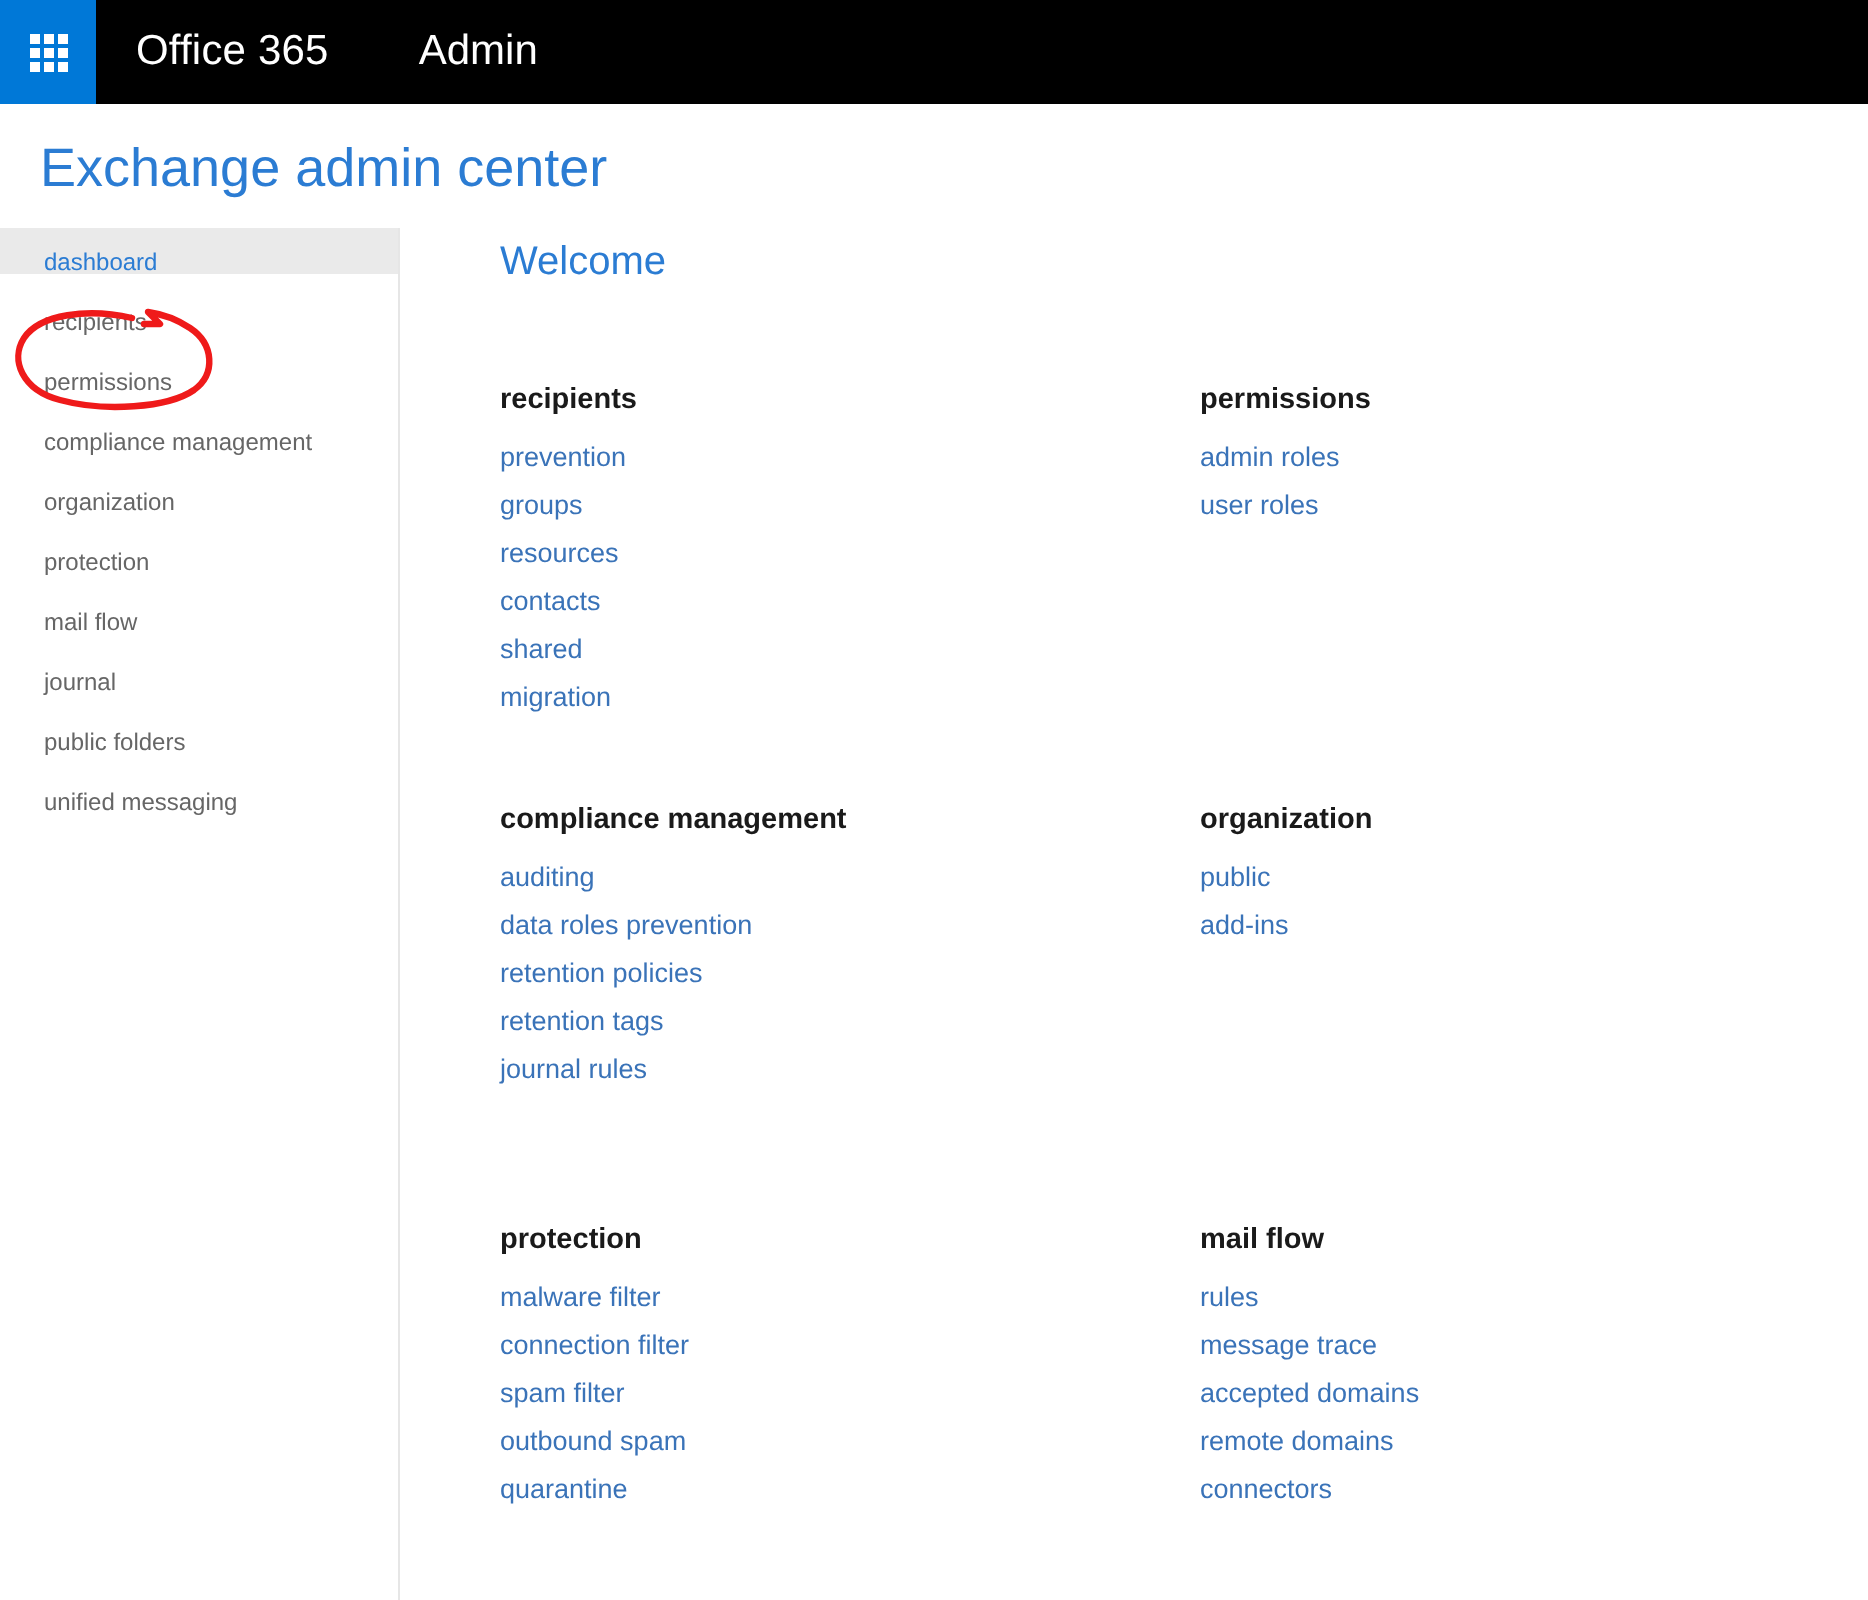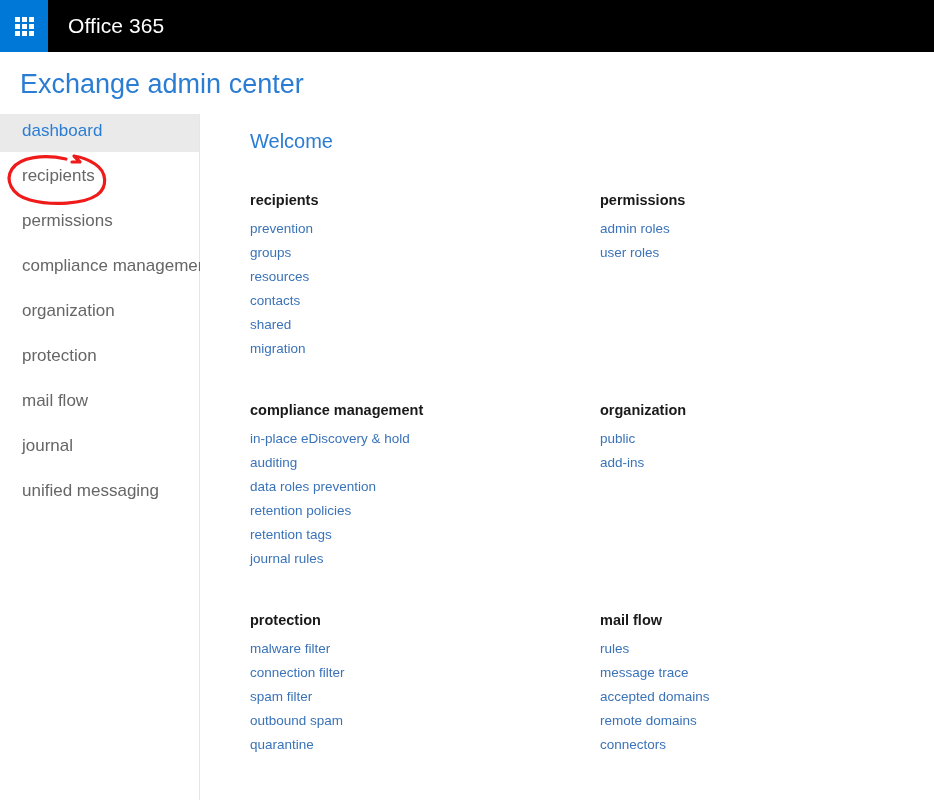--- a/index.html
+++ b/index.html
@@ -98,24 +98,24 @@
     position: absolute;
     top: 114px;
     left: 0;
     width: 199px;
     height: 686px;
     background: #ffffff;
     border-right: 1px solid #e6e6e6;
   }
   .nav-item {
     position: relative;
-    height: 38px;
+    height: 23px;
     line-height: 34px;
     padding-left: 22px;
-    font-size: 17px;
+    font-size: 12px;
     color: #666666;
     cursor: pointer;
     white-space: nowrap;
     margin-bottom: 7px;
   }
   .nav-item.selected {
     background: #eaeaea;
     color: #2b7cd3;
     width: 199px;
     box-sizing: border-box;
@@ -137,21 +137,21 @@
     position: absolute;
     top: 114px;
     left: 200px;
     width: 734px;
     height: 686px;
     background: #ffffff;
   }
   #welcome {
     position: absolute;
     left: 50px;
-    top: 16px;
+    top: 6px;
     font-size: 20px;
     color: #2b7cd3;
     font-weight: 400;
     white-space: nowrap;
   }
   #tiles {
     position: absolute;
     left: 50px;
     top: 78px;
     width: 684px;
@@ -194,35 +194,37 @@
       <i></i>
       <i></i>
       <i></i>
       <i></i>
       <i></i>
       <i></i>
     </div>
   </div>
   <div id="suite-brand">Office 365</div>
   <div id="suite-sep"></div>
+  <div id="suite-app">Admin</div>
 </div>
 
 <div id="page-title">
   <span>Exchange admin center</span>
 </div>
 
 <div id="left-nav">
     <div class="nav-item selected">dashboard</div>
     <div class="nav-item">recipients</div>
     <div class="nav-item">permissions</div>
     <div class="nav-item">compliance management</div>
     <div class="nav-item">organization</div>
     <div class="nav-item">protection</div>
     <div class="nav-item">mail flow</div>
     <div class="nav-item">journal</div>
+    <div class="nav-item">public folders</div>
     <div class="nav-item">unified messaging</div>
   </div>
 
 <svg id="annotation" viewBox="0 0 112 58" xmlns="http://www.w3.org/2000/svg">
   <path d="M62 9 C40 4, 16 7, 8 19 C1 30, 7 45, 26 50 C48 56, 80 54, 93 45
            C104 37, 103 22, 91 14 C85 10, 77 7, 70 6 L76 12 L68 12" fill="none" stroke="#ef1a1a" stroke-width="3.2" stroke-linecap="round" stroke-linejoin="round"></path>
 </svg>
 
 <div id="content">
   <div id="welcome">Welcome</div>
@@ -239,21 +241,20 @@
         </div>
         <div class="tile">
           <div class="tile-head">permissions</div>
           <a class="tile-link">admin roles</a>
           <a class="tile-link">user roles</a>
         </div>
       </div>
       <div class="tile-row" style="position: absolute; top: 210px;">
         <div class="tile">
           <div class="tile-head">compliance management</div>
-          <a class="tile-link">in-place eDiscovery &amp; hold</a>
           <a class="tile-link">auditing</a>
           <a class="tile-link">data roles prevention</a>
           <a class="tile-link">retention policies</a>
           <a class="tile-link">retention tags</a>
           <a class="tile-link">journal rules</a>
         </div>
         <div class="tile">
           <div class="tile-head">organization</div>
           <a class="tile-link">public</a>
           <a class="tile-link">add-ins</a>

